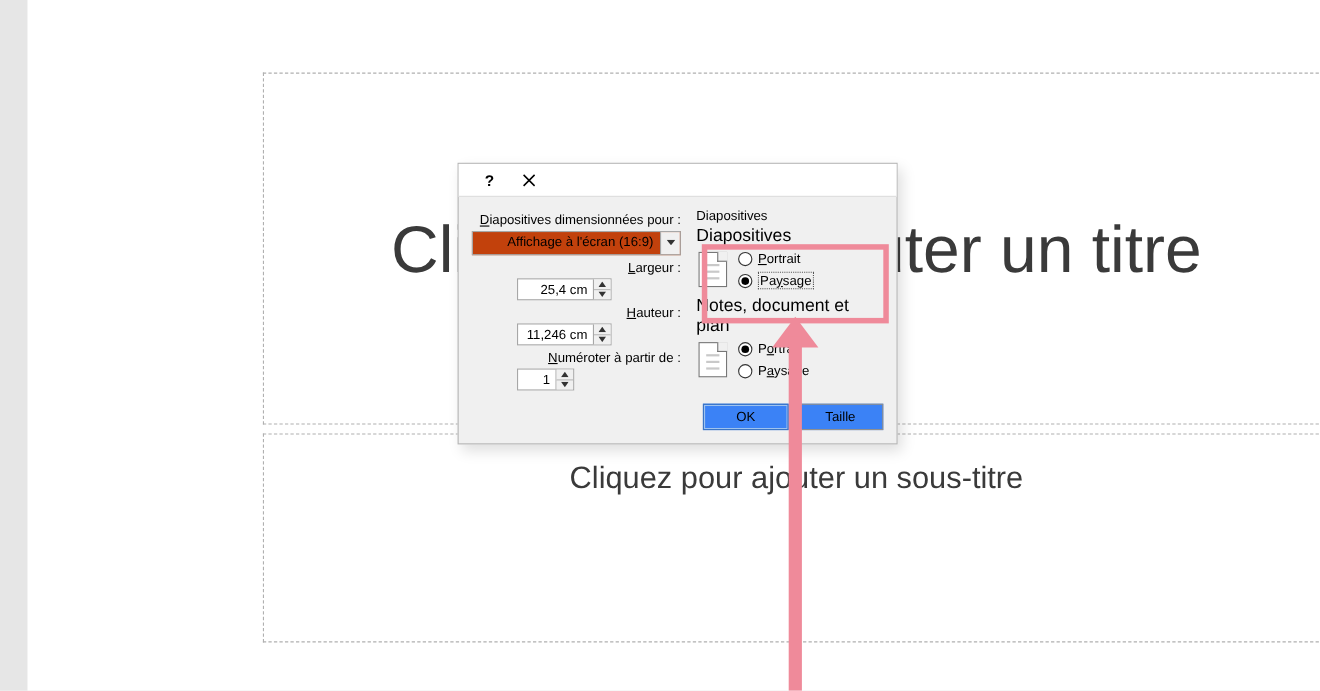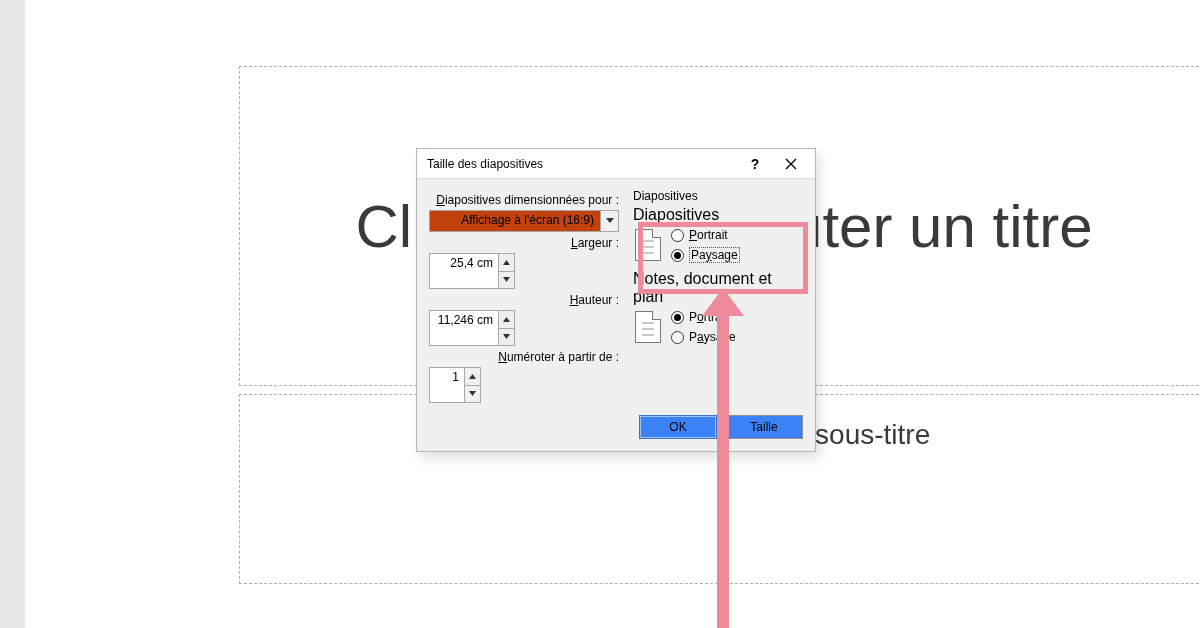--- a/index.html
+++ b/index.html
@@ -91,23 +91,24 @@
   .combo .cval { flex: 1; padding: 2px 6px; font-size: 12px; }
   .combo .cbtn {
     width: 18px; border-left: 1px solid #a7a7a7;
     display: flex; align-items: center; justify-content: center;
     background: #f0f0f0;
   }
   .combo .cbtn svg { width: 8px; height: 6px; }
 
   .spinner {
     display: flex;
-    width: 86px; height: 36px;
+    width: 86px; height: 20px;
     border: 1px solid #a7a7a7;
     background: #fff;
+    margin-left: 41px;
   }
   .spinner.wide { width: 52px; }
   .spinner .sval { flex: 1; padding: 2px 5px; font-size: 12px; }
   .spinner .sbtns {
     width: 16px; border-left: 1px solid #a7a7a7;
     display: flex; flex-direction: column;
   }
   .spinner .sbtns div {
     flex: 1; display: flex; align-items: center; justify-content: center;
     background: #f0f0f0;
@@ -198,21 +199,20 @@
 </head>
 <body>
 
 <div class="canvas">
   <div class="placeholder title-ph">Cliquez pour ajouter un titre</div>
   <div class="placeholder subtitle-ph">Cliquez pour ajouter un sous-titre</div>
 </div>
 
 <div class="dialog">
   <div class="titlebar">
-    <span class="title">Taille des diapositives</span>
     <div class="tbbtn help">?</div>
     <div class="tbbtn close">
       <svg viewBox="0 0 12 12">
           <path d="M1 1 L11 11 M11 1 L1 11" stroke="#000" stroke-width="1.4"></path>
         </svg>
     </div>
   </div>
 
   <div class="body">
     <div class="left-col">

